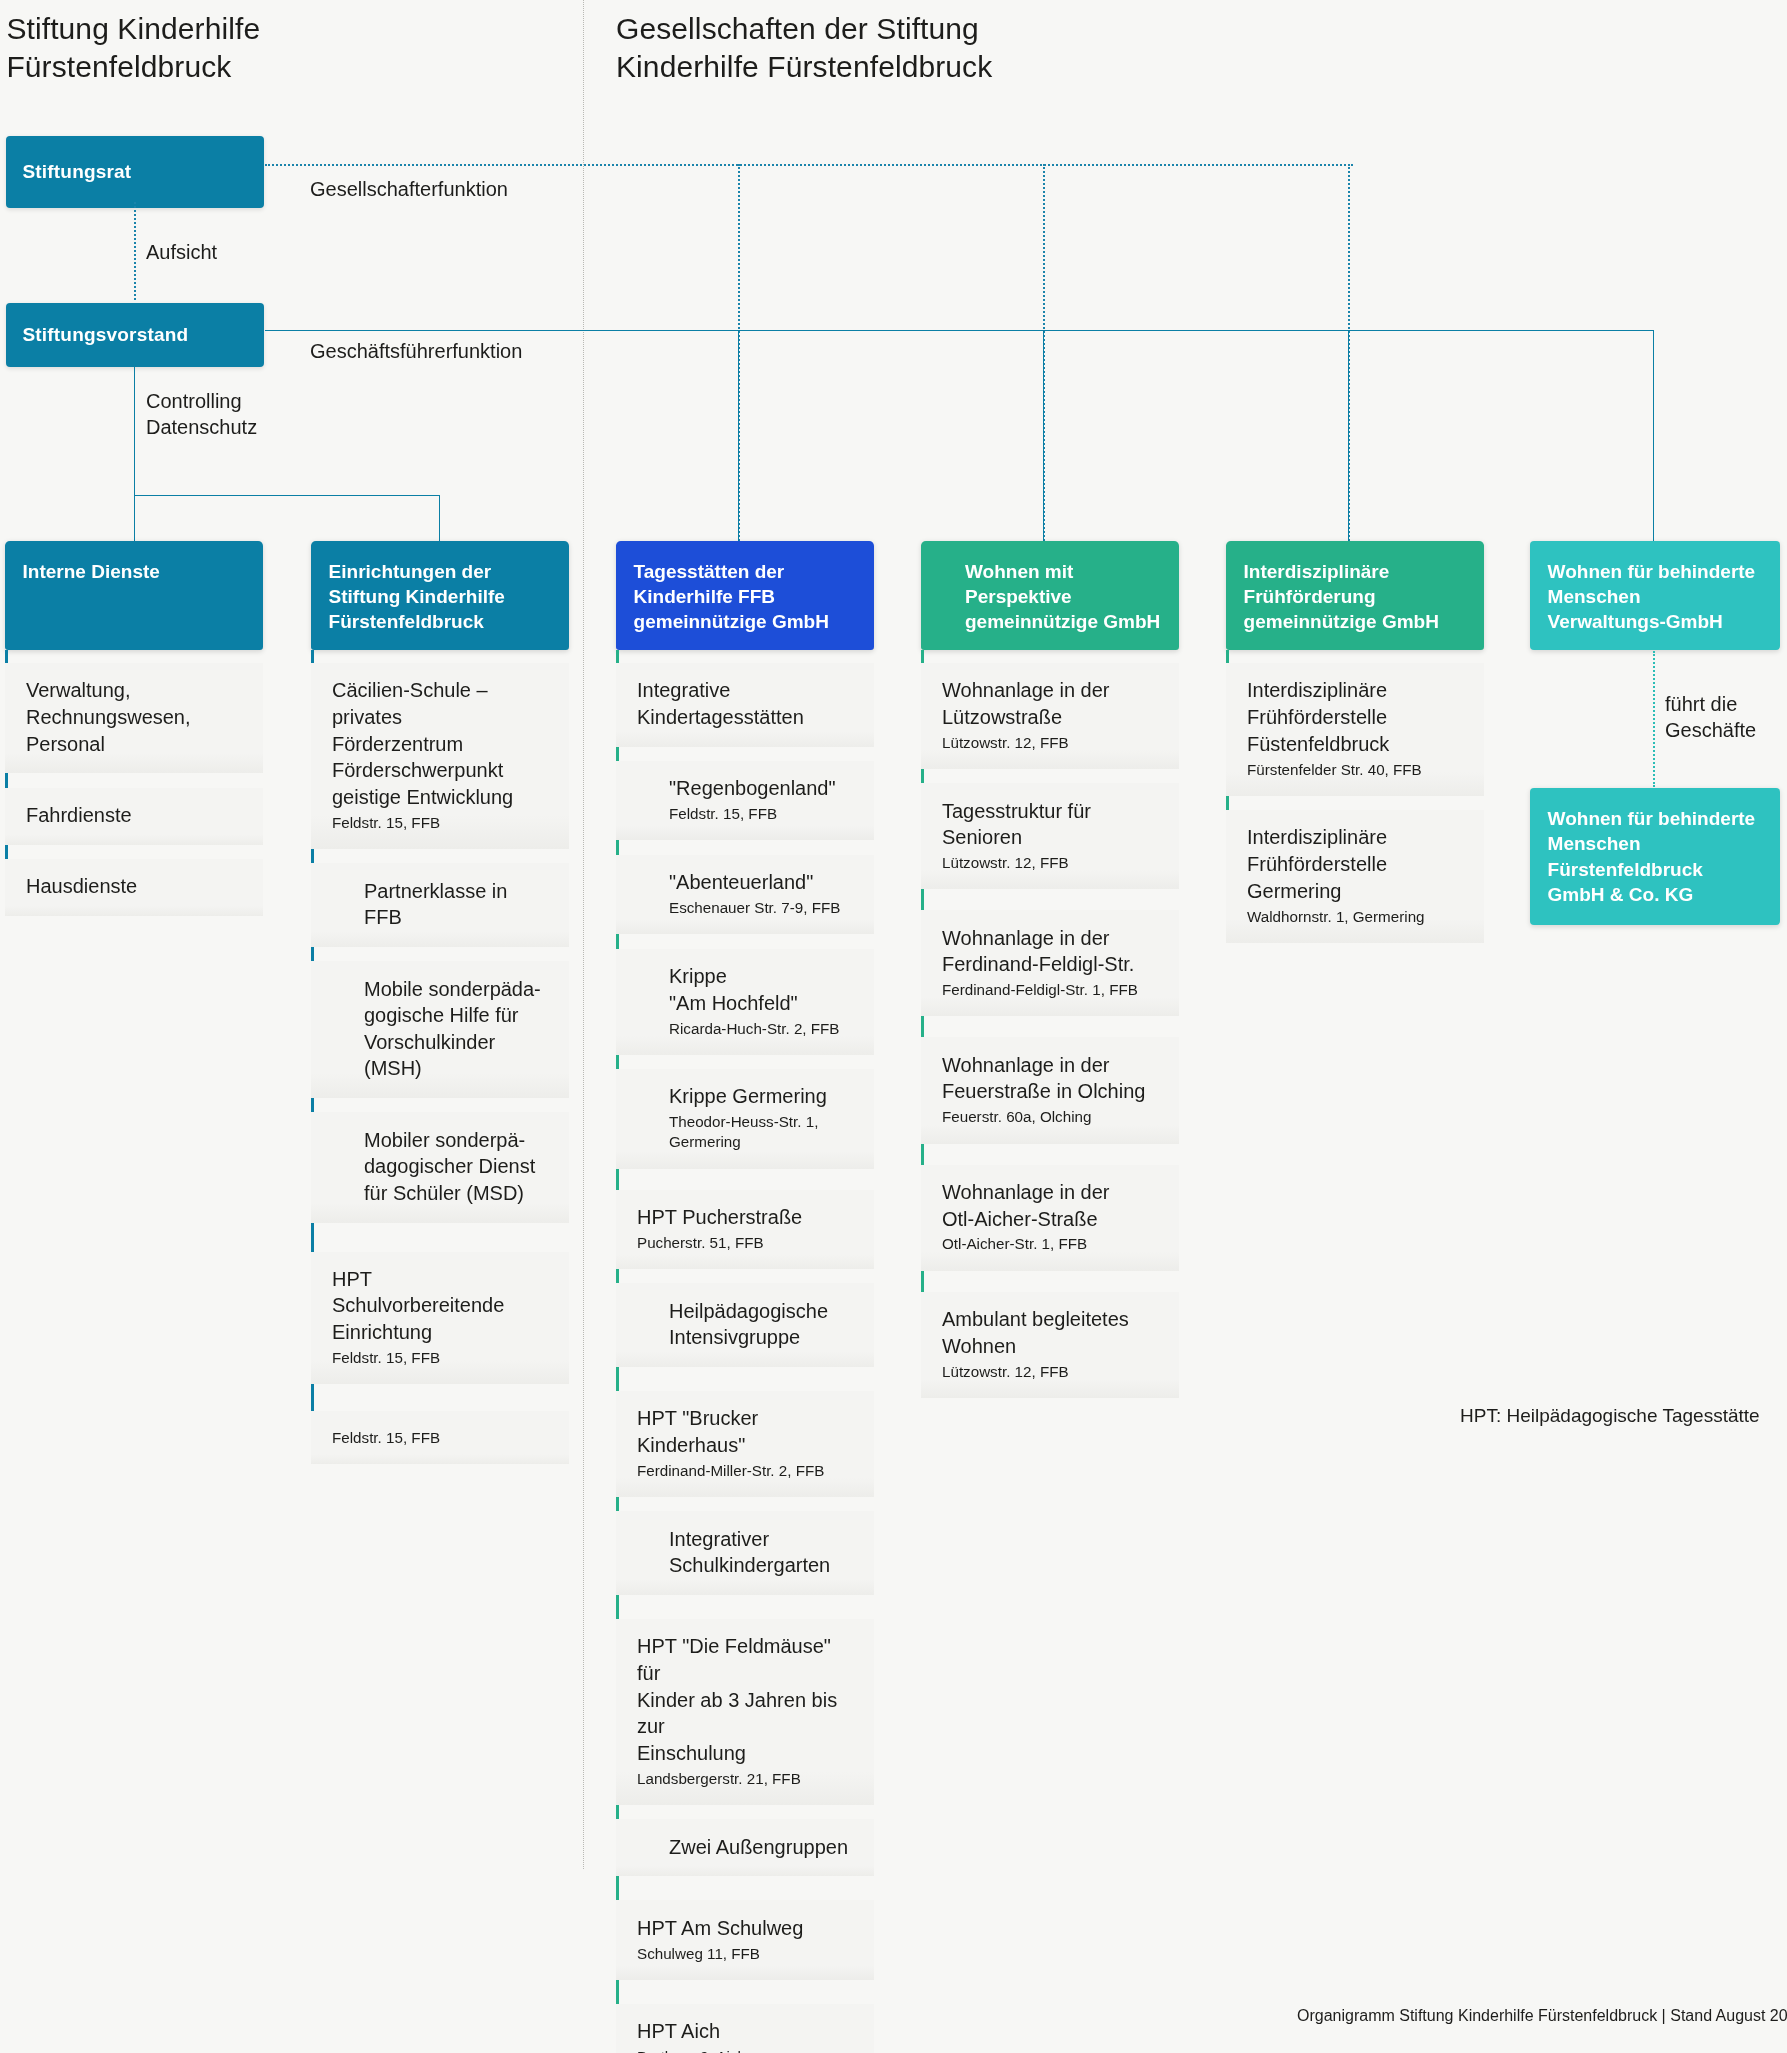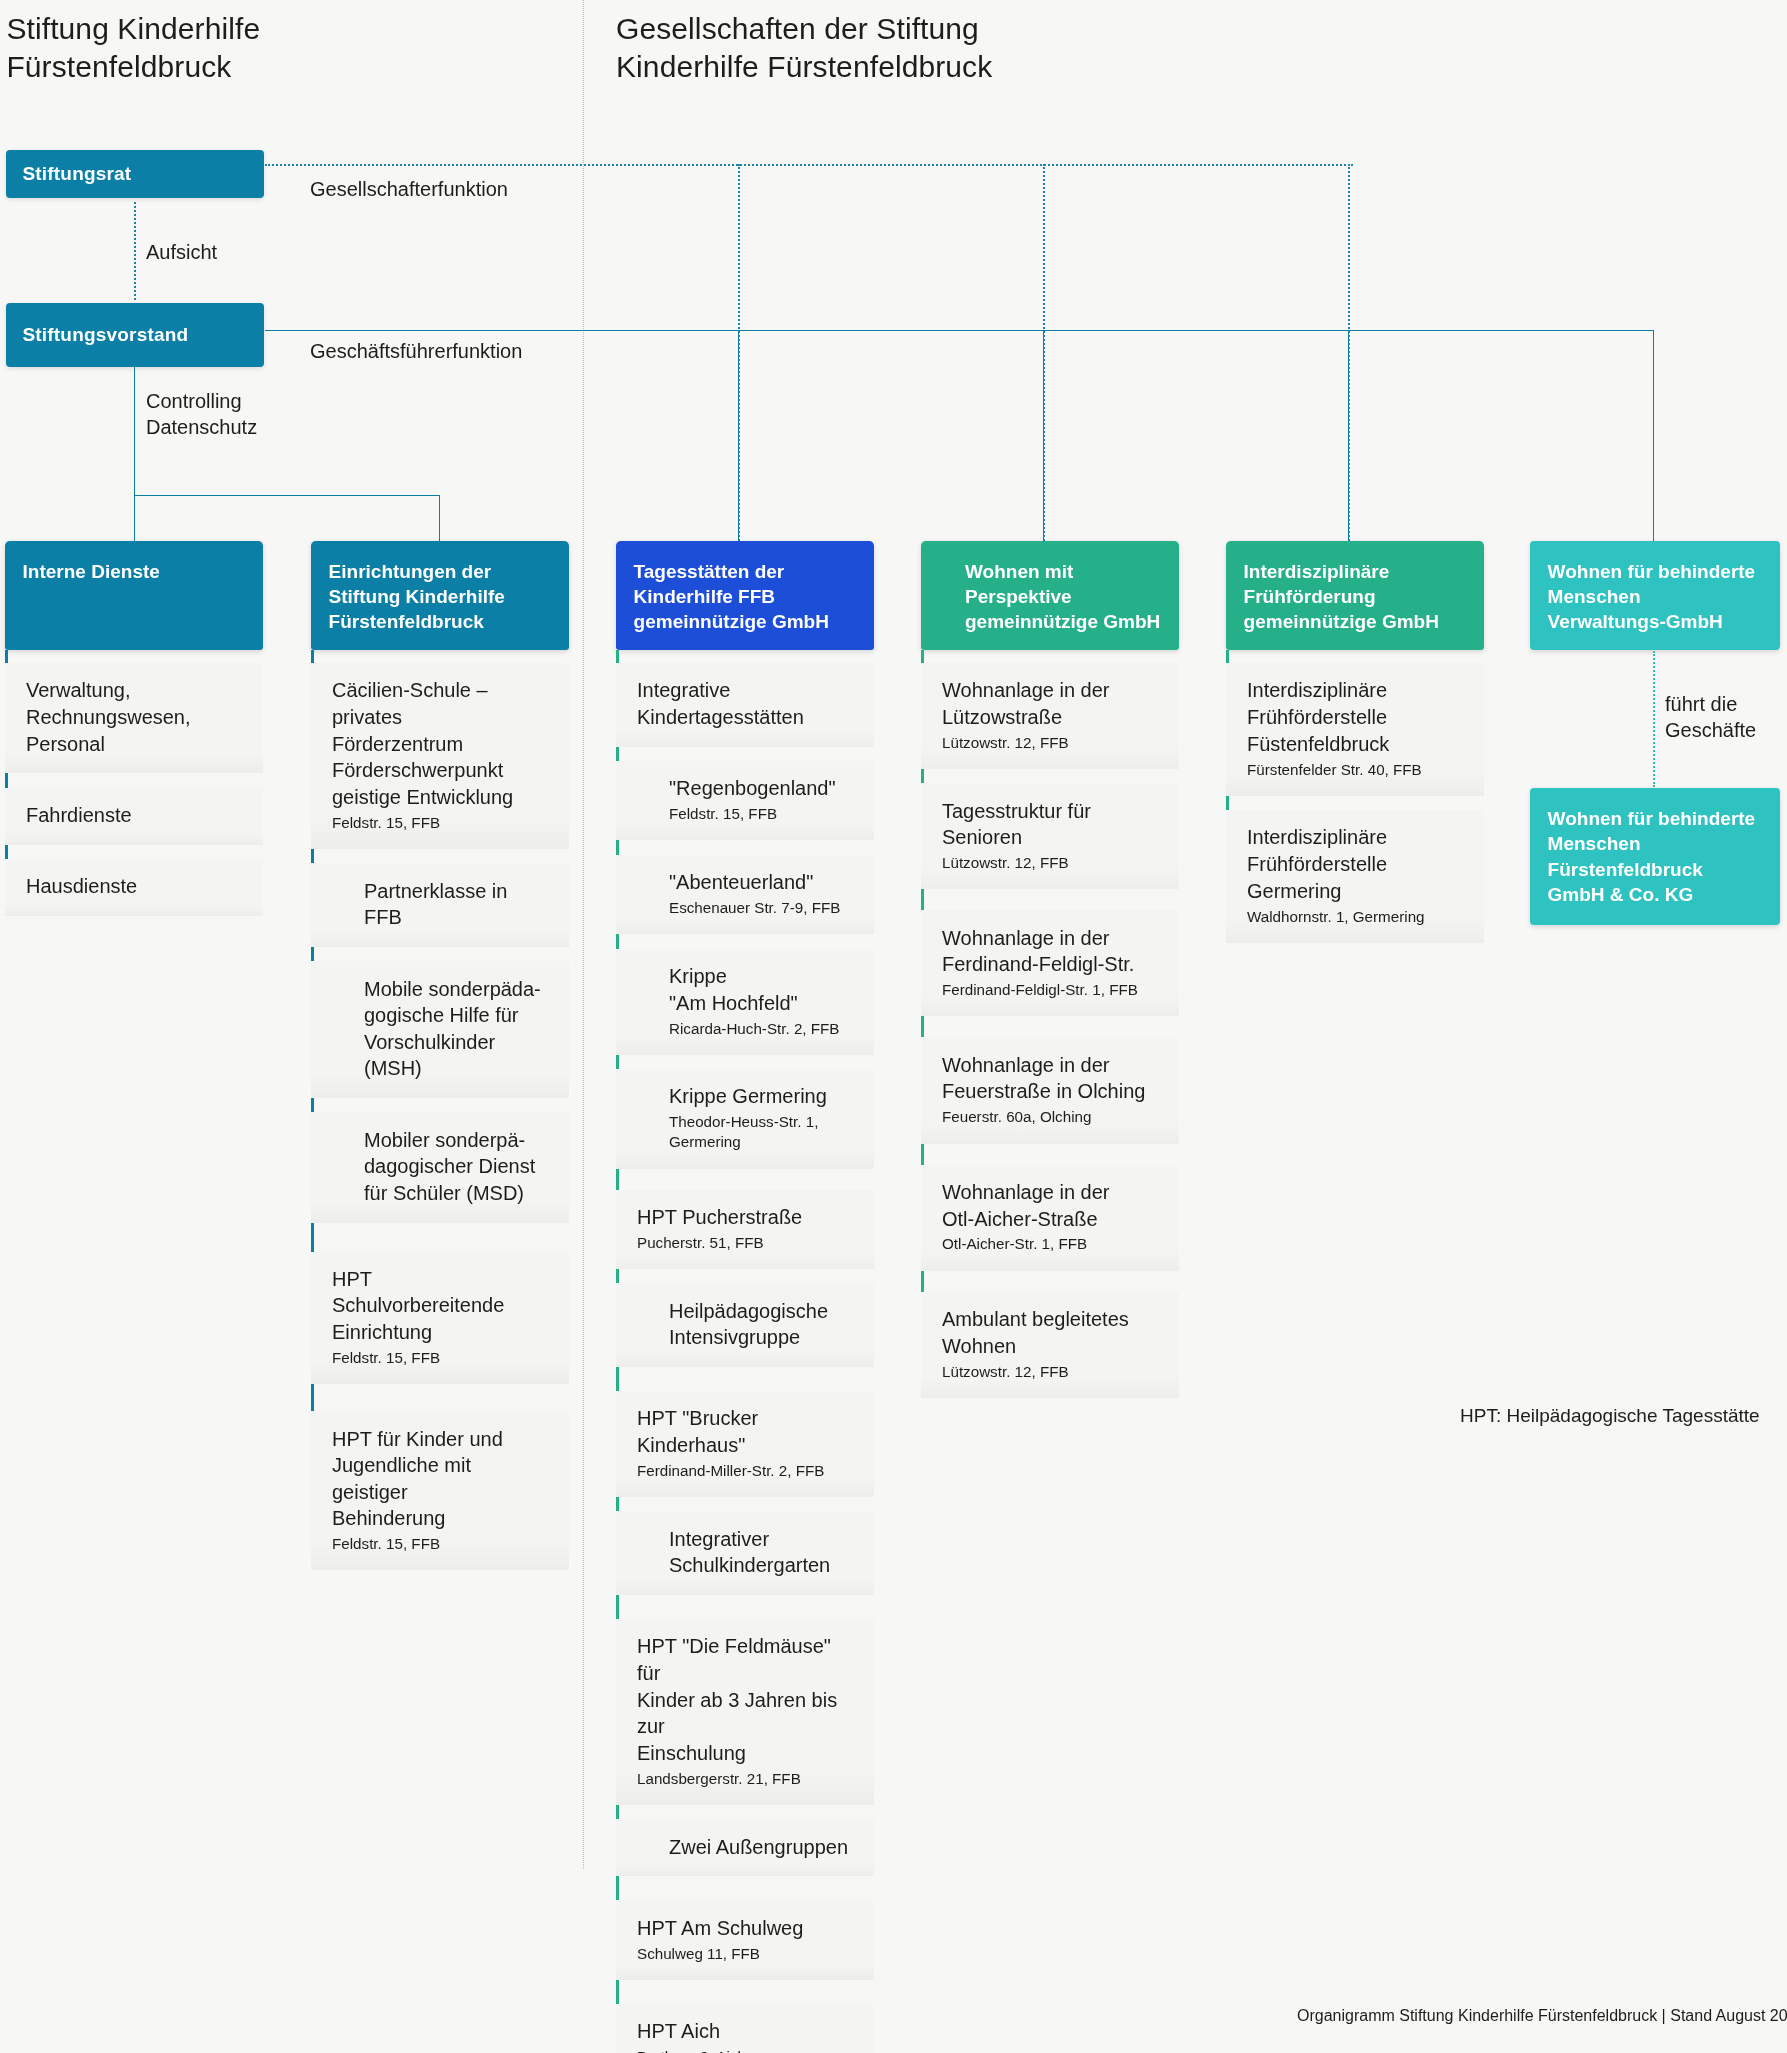--- a/index.html
+++ b/index.html
@@ -145,21 +145,21 @@
 <div class="stage">
 
   <div class="section-divider" style="left:583px; top:0; height:1869px;"></div>
 
   <div class="section-heading" style="left:6.4px; top:9.6px; width:545px;">Stiftung Kinderhilfe
 Fürstenfeldbruck</div>
 
   <div class="section-heading" style="left:616px; top:9.6px; width:626px;">Gesellschaften der Stiftung
 Kinderhilfe Fürstenfeldbruck</div>
 
-  <div class="topbox" style="left:6.4px; top:150px; width:258px; height:48px;">Stiftungsrat</div>
+  <div class="topbox" style="left:6.4px; top:136px; width:258px; height:72px;">Stiftungsrat</div>
 
   <div class="hdot" style="left:265px; top:164px; width:1088px;"></div>
 
   <div class="vdot" style="left:738px; top:164px; height:377px;"></div>
   <div class="vdot" style="left:1043px; top:164px; height:377px;"></div>
   <div class="vdot" style="left:1348px; top:164px; height:377px;"></div>
 
   <div class="conn-label" style="left:310px; top:176px;">Gesellschafterfunktion</div>
 
   <div class="vdot" style="left:134px; top:202px; height:98px;"></div>
@@ -236,23 +236,20 @@
 für Schüler (MSD)</div>
       </div>
       <div class="card-gap" style="height:29px;"></div>
       <div class="card">
         <div class="title">HPT Schulvorbereitende
 Einrichtung</div>
         <div class="addr">Feldstr. 15, FFB</div>
       </div>
       <div class="card-gap" style="height:27px;"></div>
       <div class="card">
-        <div class="title">HPT für Kinder und
-Jugendliche mit geistiger
-Behinderung</div>
         <div class="addr">Feldstr. 15, FFB</div>
       </div>
     </div>
   </div>
 
   <div class="column" style="left:616px; top:541px; width:258px;">
     <div class="col-head" style="background:#1d4ed8; min-height:109px;">Tagesstätten der
 Kinderhilfe FFB
 gemeinnützige GmbH</div>
     <div class="col-body">

